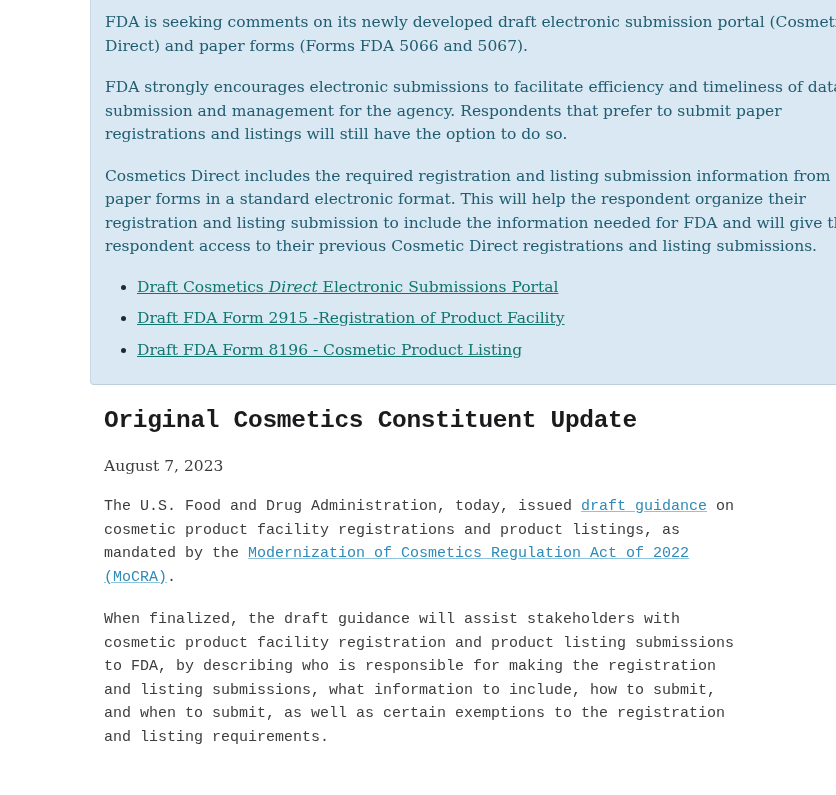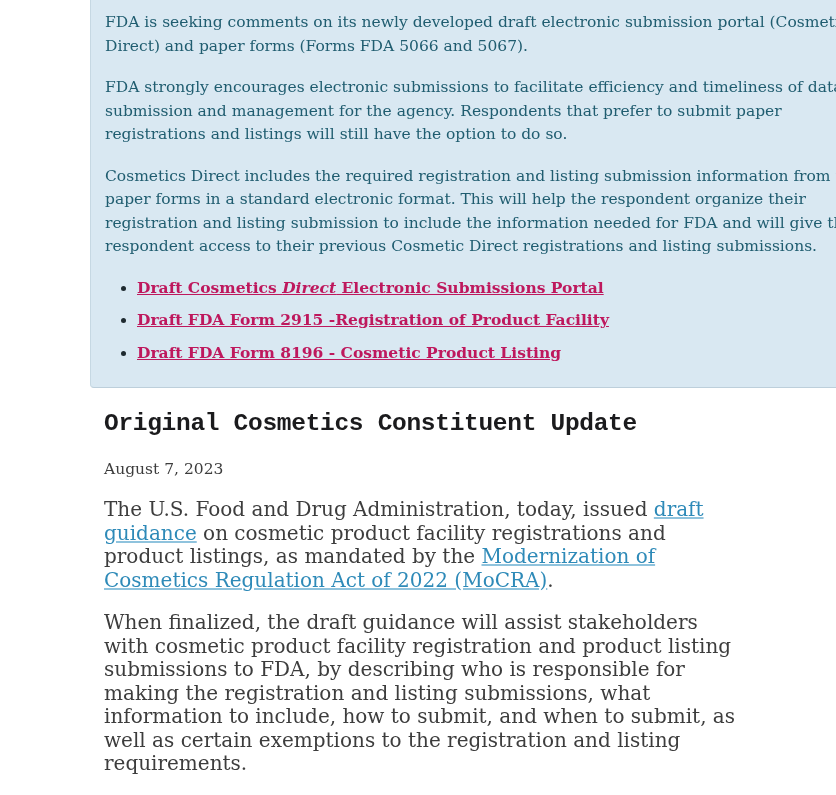--- a/index.html
+++ b/index.html
@@ -42,42 +42,43 @@
     padding: 0 0 0 32px;
     list-style: disc;
   }
   .callout li {
     color: #1e2a30;
     font-size: 15.5px;
     line-height: 23.5px;
     margin-bottom: 8px;
   }
   .callout li:last-child { margin-bottom: 2px; }
-  .callout li a { color: #be185d; font-weight: bold; }
+  .callout li a { color: #0f766e; }
   
   .section-heading {
     margin: 23px 14px 0 14px;
     font-family: Liberation Mono, monospace;
     font-weight: bold;
     font-size: 24.5px;
     line-height: 26px;
     letter-spacing: -0.3px;
     color: #1b1b1d;
   }
   .article-date {
     margin: 22px 14px 0 14px;
     font-size: 15.5px;
     line-height: 20px;
     color: #3d3d3d;
   }
   .body-paragraph {
     margin: 19px 14px 0 14px;
-    font-size: 20px;
+    font-size: 15px;
     line-height: 23.5px;
     color: #3d3d3d;
+    font-family: Liberation Mono, monospace;
   }
   .body-paragraph a {
     color: #2e8ab8;
     text-decoration: underline;
     text-decoration-color: #8fc3dd;
   }
   em { font-style: italic; }
 </style>
 </head>
 <body>

